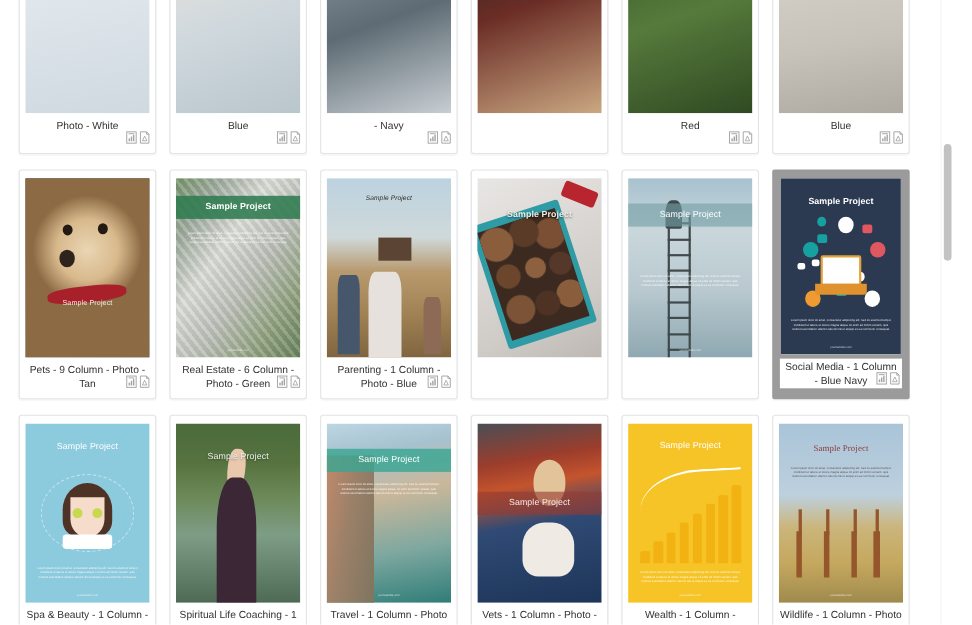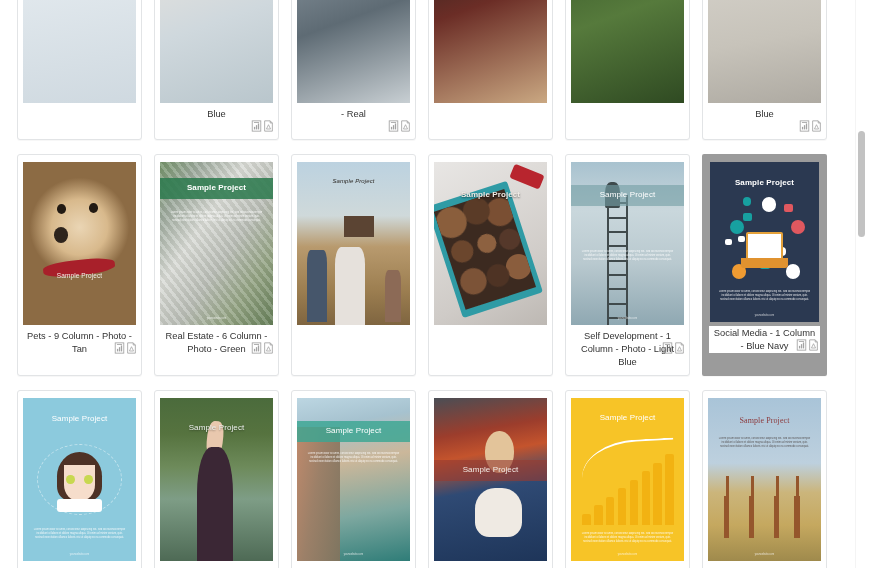--- a/index.html
+++ b/index.html
@@ -287,20 +287,37 @@
 
   <div class="grid-viewport">
     <div class="grid" id="grid">
         <div class="cell">
           <div class="card">
             <div class="thumb-wrap">
               <div class="thumb">
                 <div class="art art-edu"></div>
               </div>
             </div>
+            <div class="caption">
+              <div class="caption-text">Photo - White</div>
+              <div class="card-actions">
+                <span class="act-icon"><svg viewBox="0 0 12 14" width="11" height="12" aria-hidden="true">
+                    <rect x="1" y="1" width="10" height="12" fill="none" stroke="#6b6b6b" stroke-width="1"></rect>
+                    <rect x="3" y="8" width="1.5" height="3" fill="#6b6b6b"></rect>
+                    <rect x="5.3" y="6" width="1.5" height="5" fill="#6b6b6b"></rect>
+                    <rect x="7.6" y="4" width="1.5" height="7" fill="#6b6b6b"></rect>
+                    <rect x="3" y="2.5" width="6" height="1" fill="#6b6b6b"></rect>
+                  </svg></span>
+                <span class="act-icon"><svg viewBox="0 0 12 14" width="11" height="12" aria-hidden="true">
+                    <path d="M1.5 1 H8 L10.5 3.5 V13 H1.5 Z" fill="none" stroke="#6b6b6b" stroke-width="1"></path>
+                    <path d="M8 1 V3.5 H10.5" fill="none" stroke="#6b6b6b" stroke-width="1"></path>
+                    <path d="M6 5.5 L3.6 10.5 H8.4 Z" fill="none" stroke="#6b6b6b" stroke-width="0.9"></path>
+                  </svg></span>
+              </div>
+            </div>
           </div>
         </div>
         <div class="cell">
           <div class="card">
             <div class="thumb-wrap">
               <div class="thumb">
                 <div class="art art-y1"></div>
               </div>
             </div>
             <div class="caption">
@@ -323,21 +340,21 @@
           </div>
         </div>
         <div class="cell">
           <div class="card">
             <div class="thumb-wrap">
               <div class="thumb">
                 <div class="art art-y2"></div>
               </div>
             </div>
             <div class="caption">
-              <div class="caption-text">- Real</div>
+              <div class="caption-text">- Navy</div>
               <div class="card-actions">
                 <span class="act-icon"><svg viewBox="0 0 12 14" width="11" height="12" aria-hidden="true">
                     <rect x="1" y="1" width="10" height="12" fill="none" stroke="#6b6b6b" stroke-width="1"></rect>
                     <rect x="3" y="8" width="1.5" height="3" fill="#6b6b6b"></rect>
                     <rect x="5.3" y="6" width="1.5" height="5" fill="#6b6b6b"></rect>
                     <rect x="7.6" y="4" width="1.5" height="7" fill="#6b6b6b"></rect>
                     <rect x="3" y="2.5" width="6" height="1" fill="#6b6b6b"></rect>
                   </svg></span>
                 <span class="act-icon"><svg viewBox="0 0 12 14" width="11" height="12" aria-hidden="true">
                     <path d="M1.5 1 H8 L10.5 3.5 V13 H1.5 Z" fill="none" stroke="#6b6b6b" stroke-width="1"></path>
@@ -355,20 +372,37 @@
                 <div class="art art-y3"></div>
               </div>
             </div>
           </div>
         </div>
         <div class="cell">
           <div class="card">
             <div class="thumb-wrap">
               <div class="thumb">
                 <div class="art art-y4"></div>
+              </div>
+            </div>
+            <div class="caption">
+              <div class="caption-text">Red</div>
+              <div class="card-actions">
+                <span class="act-icon"><svg viewBox="0 0 12 14" width="11" height="12" aria-hidden="true">
+                    <rect x="1" y="1" width="10" height="12" fill="none" stroke="#6b6b6b" stroke-width="1"></rect>
+                    <rect x="3" y="8" width="1.5" height="3" fill="#6b6b6b"></rect>
+                    <rect x="5.3" y="6" width="1.5" height="5" fill="#6b6b6b"></rect>
+                    <rect x="7.6" y="4" width="1.5" height="7" fill="#6b6b6b"></rect>
+                    <rect x="3" y="2.5" width="6" height="1" fill="#6b6b6b"></rect>
+                  </svg></span>
+                <span class="act-icon"><svg viewBox="0 0 12 14" width="11" height="12" aria-hidden="true">
+                    <path d="M1.5 1 H8 L10.5 3.5 V13 H1.5 Z" fill="none" stroke="#6b6b6b" stroke-width="1"></path>
+                    <path d="M8 1 V3.5 H10.5" fill="none" stroke="#6b6b6b" stroke-width="1"></path>
+                    <path d="M6 5.5 L3.6 10.5 H8.4 Z" fill="none" stroke="#6b6b6b" stroke-width="0.9"></path>
+                  </svg></span>
               </div>
             </div>
           </div>
         </div>
         <div class="cell">
           <div class="card">
             <div class="thumb-wrap">
               <div class="thumb">
                 <div class="art art-y5"></div>
               </div>
@@ -457,20 +491,37 @@
           <div class="card">
             <div class="thumb-wrap">
               <div class="thumb">
                 <div class="art art-parenting">
                   <div class="barn"></div>
                   <div class="p1"></div>
                   <div class="p2"></div>
                   <div class="p3"></div>
                 </div>
                 <div class="banner" style="top:6%; color:#2e2a26; font-size:6px; font-style:italic; font-weight:normal;">Sample Project</div>
+              </div>
+            </div>
+            <div class="caption">
+              <div class="caption-text">Parenting - 1 Column - Photo - Blue</div>
+              <div class="card-actions">
+                <span class="act-icon"><svg viewBox="0 0 12 14" width="11" height="12" aria-hidden="true">
+                    <rect x="1" y="1" width="10" height="12" fill="none" stroke="#6b6b6b" stroke-width="1"></rect>
+                    <rect x="3" y="8" width="1.5" height="3" fill="#6b6b6b"></rect>
+                    <rect x="5.3" y="6" width="1.5" height="5" fill="#6b6b6b"></rect>
+                    <rect x="7.6" y="4" width="1.5" height="7" fill="#6b6b6b"></rect>
+                    <rect x="3" y="2.5" width="6" height="1" fill="#6b6b6b"></rect>
+                  </svg></span>
+                <span class="act-icon"><svg viewBox="0 0 12 14" width="11" height="12" aria-hidden="true">
+                    <path d="M1.5 1 H8 L10.5 3.5 V13 H1.5 Z" fill="none" stroke="#6b6b6b" stroke-width="1"></path>
+                    <path d="M8 1 V3.5 H10.5" fill="none" stroke="#6b6b6b" stroke-width="1"></path>
+                    <path d="M6 5.5 L3.6 10.5 H8.4 Z" fill="none" stroke="#6b6b6b" stroke-width="0.9"></path>
+                  </svg></span>
               </div>
             </div>
           </div>
         </div>
         <div class="cell">
           <div class="card">
             <div class="thumb-wrap">
               <div class="thumb">
                 <div class="art art-restaurant">
                   <div class="box"></div>
@@ -499,37 +550,20 @@
                     <div class="rung" style="top:72%"></div>
                     <div class="rung" style="top:83%"></div>
                     <div class="rung" style="top:94%"></div>
                   </div>
                 </div>
                 <div class="banner" style="top:14%; background:rgba(116,158,164,.62); color:#fff; font-weight:normal;">Sample Project</div>
                 <div class="bodytext" style="top:54%;height:22%;">Lorem ipsum dolor sit amet, consectetur adipiscing elit. Sed do eiusmod tempor incididunt ut labore et dolore magna aliqua. Ut enim ad minim veniam, quis nostrud exercitation ullamco laboris nisi ut aliquip ex ea commodo consequat.</div>
                 <div class="footmark">yourwebsite.com</div>
               </div>
             </div>
-            <div class="caption">
-              <div class="caption-text">Self Development - 1 Column - Photo - Light Blue</div>
-              <div class="card-actions">
-                <span class="act-icon"><svg viewBox="0 0 12 14" width="11" height="12" aria-hidden="true">
-                    <rect x="1" y="1" width="10" height="12" fill="none" stroke="#6b6b6b" stroke-width="1"></rect>
-                    <rect x="3" y="8" width="1.5" height="3" fill="#6b6b6b"></rect>
-                    <rect x="5.3" y="6" width="1.5" height="5" fill="#6b6b6b"></rect>
-                    <rect x="7.6" y="4" width="1.5" height="7" fill="#6b6b6b"></rect>
-                    <rect x="3" y="2.5" width="6" height="1" fill="#6b6b6b"></rect>
-                  </svg></span>
-                <span class="act-icon"><svg viewBox="0 0 12 14" width="11" height="12" aria-hidden="true">
-                    <path d="M1.5 1 H8 L10.5 3.5 V13 H1.5 Z" fill="none" stroke="#6b6b6b" stroke-width="1"></path>
-                    <path d="M8 1 V3.5 H10.5" fill="none" stroke="#6b6b6b" stroke-width="1"></path>
-                    <path d="M6 5.5 L3.6 10.5 H8.4 Z" fill="none" stroke="#6b6b6b" stroke-width="0.9"></path>
-                  </svg></span>
-              </div>
-            </div>
           </div>
         </div>
         <div class="cell">
           <div class="card selected">
             <div class="thumb-wrap">
               <div class="thumb">
                 <div class="art art-social">
                   <div class="b t" style="left:18%;top:36%;width:13%;height:9%"></div>
                   <div class="b w" style="left:48%;top:22%;width:13%;height:9%"></div>
                   <div class="b r" style="left:74%;top:36%;width:13%;height:9%"></div>

